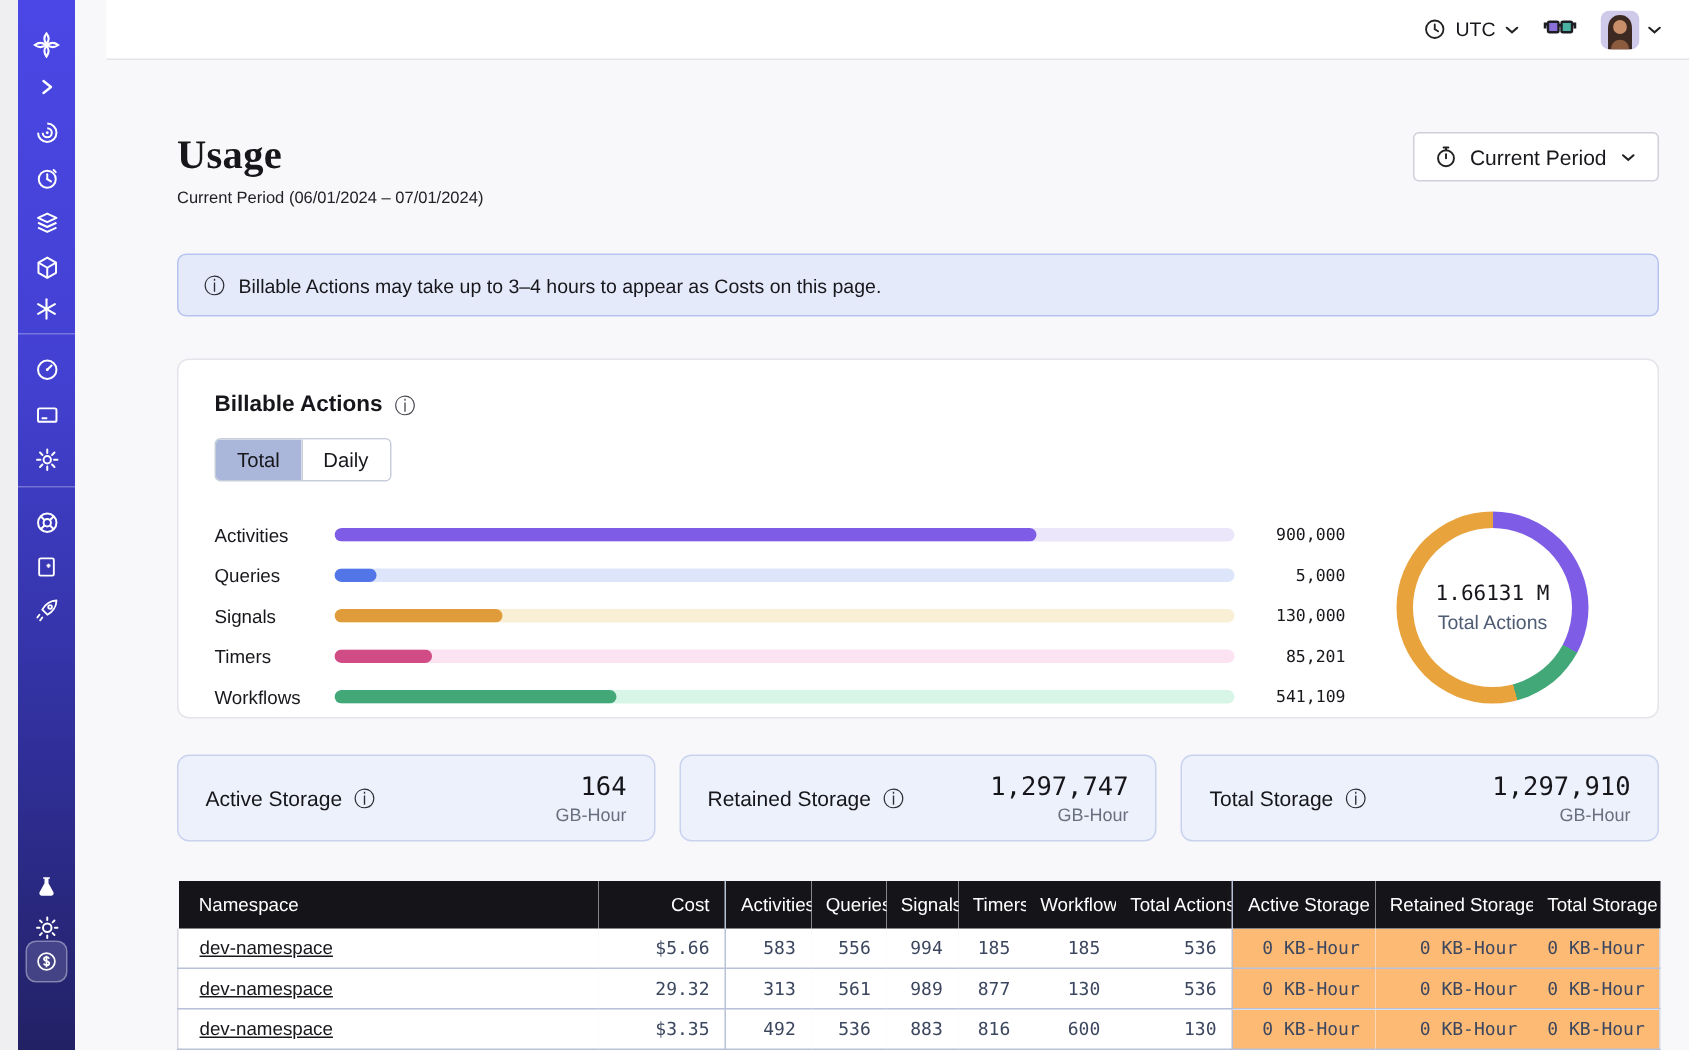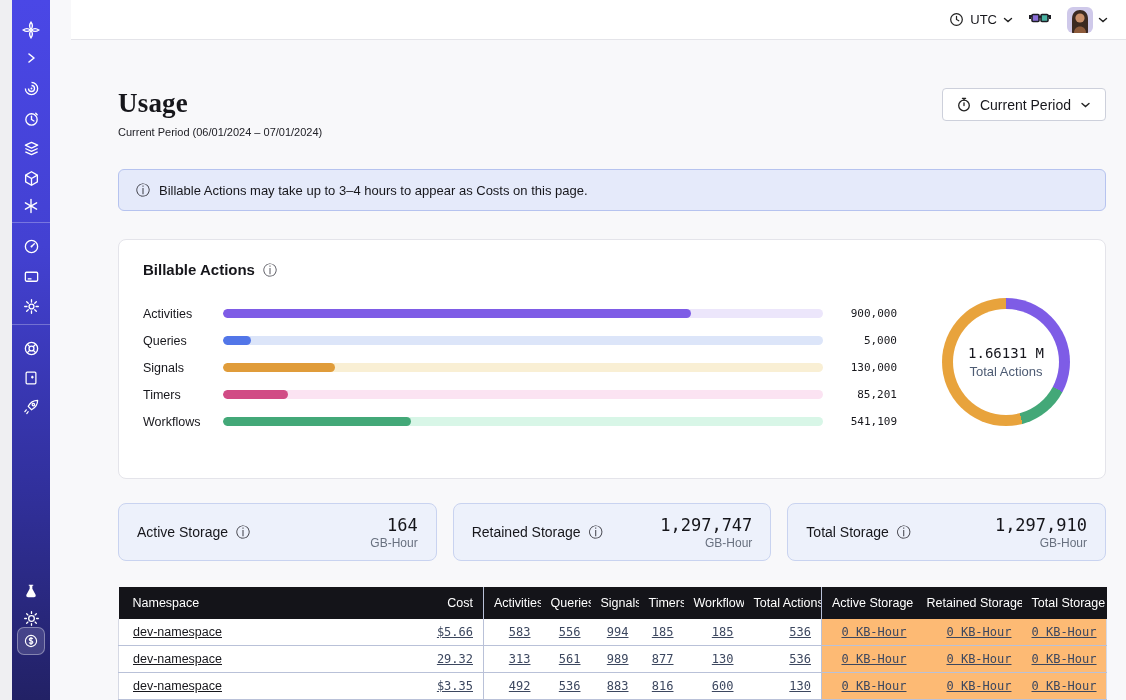--- a/index.html
+++ b/index.html
@@ -47,42 +47,42 @@
   .tab.active { background:#aab6da; }
 
   .chart-zone { margin-top:20px; display:flex; align-items:flex-start; }
   .bars { flex:1; padding-top:2px; }
   .bar-row { display:flex; align-items:center; height:27px; }
   .bar-label { width:66px; font-size:12.5px; color:#17171c; }
   .bar-track { flex:1; height:9px; border-radius:5px; margin:0 16px 0 14px; position:relative; overflow:hidden; }
   .bar-fill { position:absolute; left:0; top:0; height:100%; border-radius:5px; }
   .bar-val { width:58px; text-align:right; font-family:"DejaVu Sans Mono", monospace; font-size:11px; color:#17171c; }
 
-  .donut-wrap { width:150px; margin-left:34px; display:flex; justify-content:center; }
+  .donut-wrap { width:150px; margin-left:34px; display:flex; justify-content:flex-start; }
   .donut { position:relative; width:128px; height:128px; border-radius:50%; }
   .donut-hole { position:absolute; inset:11px; border-radius:50%; background:#fff;
     display:flex; flex-direction:column; align-items:center; justify-content:center; gap:3px; }
   .donut-total { font-family:"DejaVu Sans Mono", monospace; font-size:14px; color:#16161d; }
   .donut-sub { font-size:13px; color:#4d5b73; }
 
   
   .storage-row { margin-top:24px; display:flex; gap:16px; }
   .storage-card { flex:1; height:58px; background:#edf1fb; border:1px solid #c9d3f0; border-radius:8px;
     display:flex; align-items:center; justify-content:space-between; padding:0 18px; }
   .storage-label { display:flex; align-items:center; gap:8px; font-size:14px; color:#16161b; }
   .storage-right { text-align:right; }
   .storage-val { font-family:"DejaVu Sans Mono", monospace; font-size:17px; color:#15151a; }
   .storage-unit { font-size:12px; color:#68707f; margin-top:1px; }
 
   
   table { margin-top:26px; width:988px; border-collapse:collapse; table-layout:fixed; }
   thead th { background:#141419; color:#fff; font-size:12.5px; font-weight:500; padding:9px 10px; text-align:right; white-space:nowrap; overflow:hidden; }
   thead th:first-child { text-align:left; padding-left:14px; }
   tbody td { background:#fff; padding:6px 10px; border-bottom:1px solid #b9c1d8; text-align:right;
-    font-family:"DejaVu Sans Mono", monospace; font-size:12px; color:#3c475f; white-space:nowrap; overflow:hidden;text-decoration:underline; }
+    font-family:"DejaVu Sans Mono", monospace; font-size:12px; color:#3c475f; white-space:nowrap; overflow:hidden; }
   tbody td:first-child { text-align:left; padding-left:14px; border-left:1px solid #d6d9e4; }
   tbody td:last-child { border-right:1px solid #d6d9e4; }
   td.b-right, th.b-right { border-right:1px solid #b9c1d8; }
   td.storage-cell { background:#fdba74; }
   a.ns-link { font-family:"Liberation Sans", sans-serif; font-size:12.5px; color:#17171c; text-decoration:underline; cursor:pointer; }
 
   .chev { flex:none; }
 </style>
 </head>
 <body>
@@ -263,20 +263,24 @@
 
         <div class="banner">
           <span class="info-glyph">ⓘ</span>
           <span>Billable Actions may take up to 3–4 hours to appear as Costs on this page.</span>
         </div>
 
         <div class="card">
           <div class="card-title">
             <span>Billable Actions</span>
             <span class="info-glyph">ⓘ</span>
+          </div>
+          <div class="tabs">
+            <button class="tab active">Total</button>
+            <button class="tab">Daily</button>
           </div>
 
           <div class="chart-zone">
             <div class="bars" id="bars">
                 <div class="bar-row">
                   <div class="bar-label">Activities</div>
                   <div class="bar-track" style="background: rgb(236, 230, 251);">
                     <div class="bar-fill" style="width: 78%; background: rgb(126, 92, 230);"></div>
                   </div>
                   <div class="bar-val">900,000</div>

